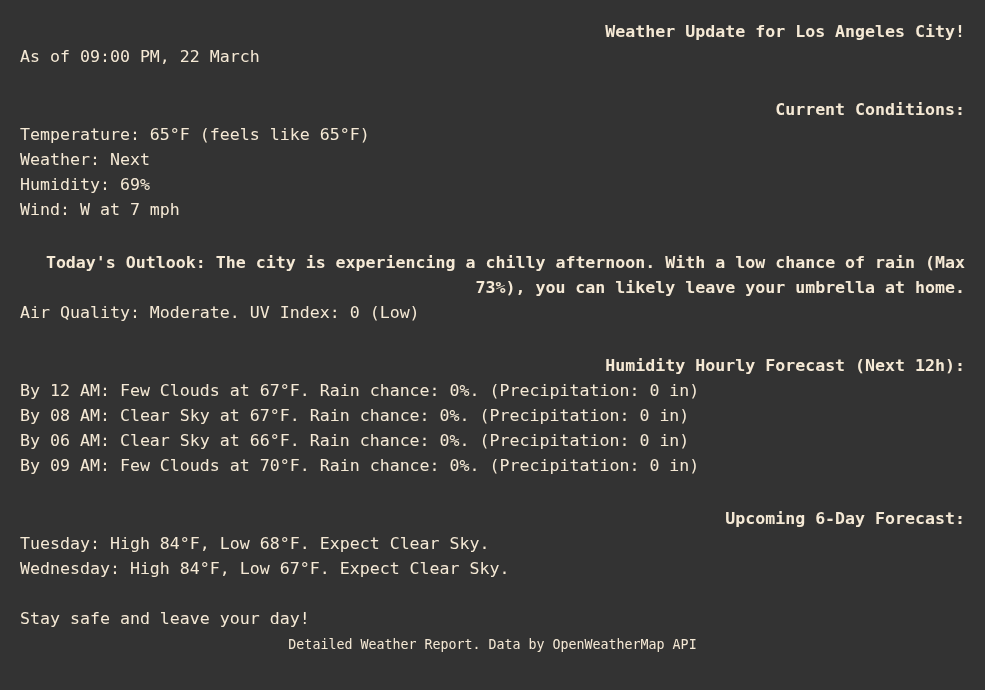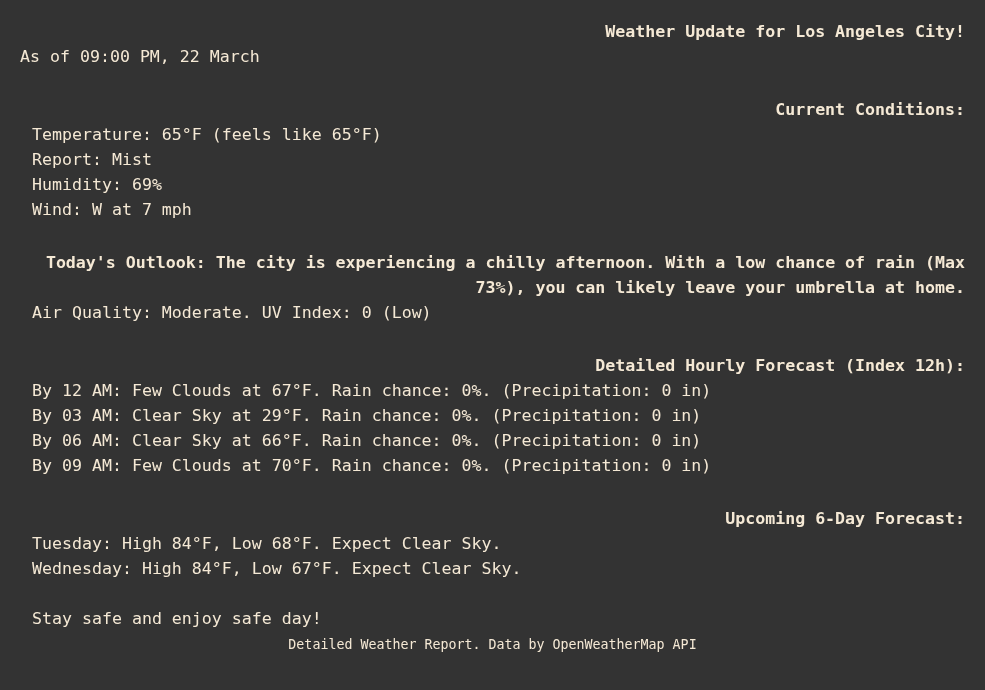--- a/index.html
+++ b/index.html
@@ -15,61 +15,61 @@
   body {
     background: var(--bg);
     color: var(--fg);
     font-family: "DejaVu Sans Mono", "Liberation Mono", monospace;
     font-size: 16.6px;
     line-height: 25px;
     padding: 19px 20px 0 20px;
   }
   .line { white-space: pre-wrap; }
   .bold { font-weight: bold; text-align: right; }
-  .block { margin-top: 28px; margin-left: 12px; }
+  .block { margin-top: 28px; }
   .closing { margin-top: 25px; }
   .footer {
     margin-top: 6px;
     text-align: center;
     font-size: 13.3px;
     line-height: 16px;
   }
 </style>
 </head>
 <body>
 
 <div>
 
   <div class="line bold">Weather Update for Los Angeles City!</div>
   <div class="line">As of 09:00 PM, 22 March</div>
 
   <section class="block">
     <div class="line bold">Current Conditions:</div>
     <div class="line">Temperature: 65°F (feels like 65°F)</div>
-    <div class="line">Report: Mist</div>
+    <div class="line">Weather: Next</div>
     <div class="line">Humidity: 69%</div>
     <div class="line">Wind: W at 7 mph</div>
   </section>
 
   <section class="block">
     <div class="line bold">Today's Outlook: The city is experiencing a chilly afternoon. With a low chance of rain (Max 73%), you can likely leave your umbrella at home.</div>
     <div class="line">Air Quality: Moderate. UV Index: 0 (Low)</div>
   </section>
 
   <section class="block">
-    <div class="line bold">Detailed Hourly Forecast (Index 12h):</div>
+    <div class="line bold">Humidity Hourly Forecast (Next 12h):</div>
     <div class="line">By 12 AM: Few Clouds at 67°F. Rain chance: 0%. (Precipitation: 0 in)</div>
-    <div class="line">By 03 AM: Clear Sky at 29°F. Rain chance: 0%. (Precipitation: 0 in)</div>
+    <div class="line">By 08 AM: Clear Sky at 67°F. Rain chance: 0%. (Precipitation: 0 in)</div>
     <div class="line">By 06 AM: Clear Sky at 66°F. Rain chance: 0%. (Precipitation: 0 in)</div>
     <div class="line">By 09 AM: Few Clouds at 70°F. Rain chance: 0%. (Precipitation: 0 in)</div>
   </section>
 
   <section class="block">
     <div class="line bold">Upcoming 6-Day Forecast:</div>
     <div class="line">Tuesday: High 84°F, Low 68°F. Expect Clear Sky.</div>
     <div class="line">Wednesday: High 84°F, Low 67°F. Expect Clear Sky.</div>
   </section>
 
-  <div class="block closing line">Stay safe and enjoy safe day!</div>
+  <div class="block closing line">Stay safe and leave your day!</div>
 
   <div class="footer line">Detailed Weather Report. Data by OpenWeatherMap API</div>
 
 </div>
 
 </body></html>

